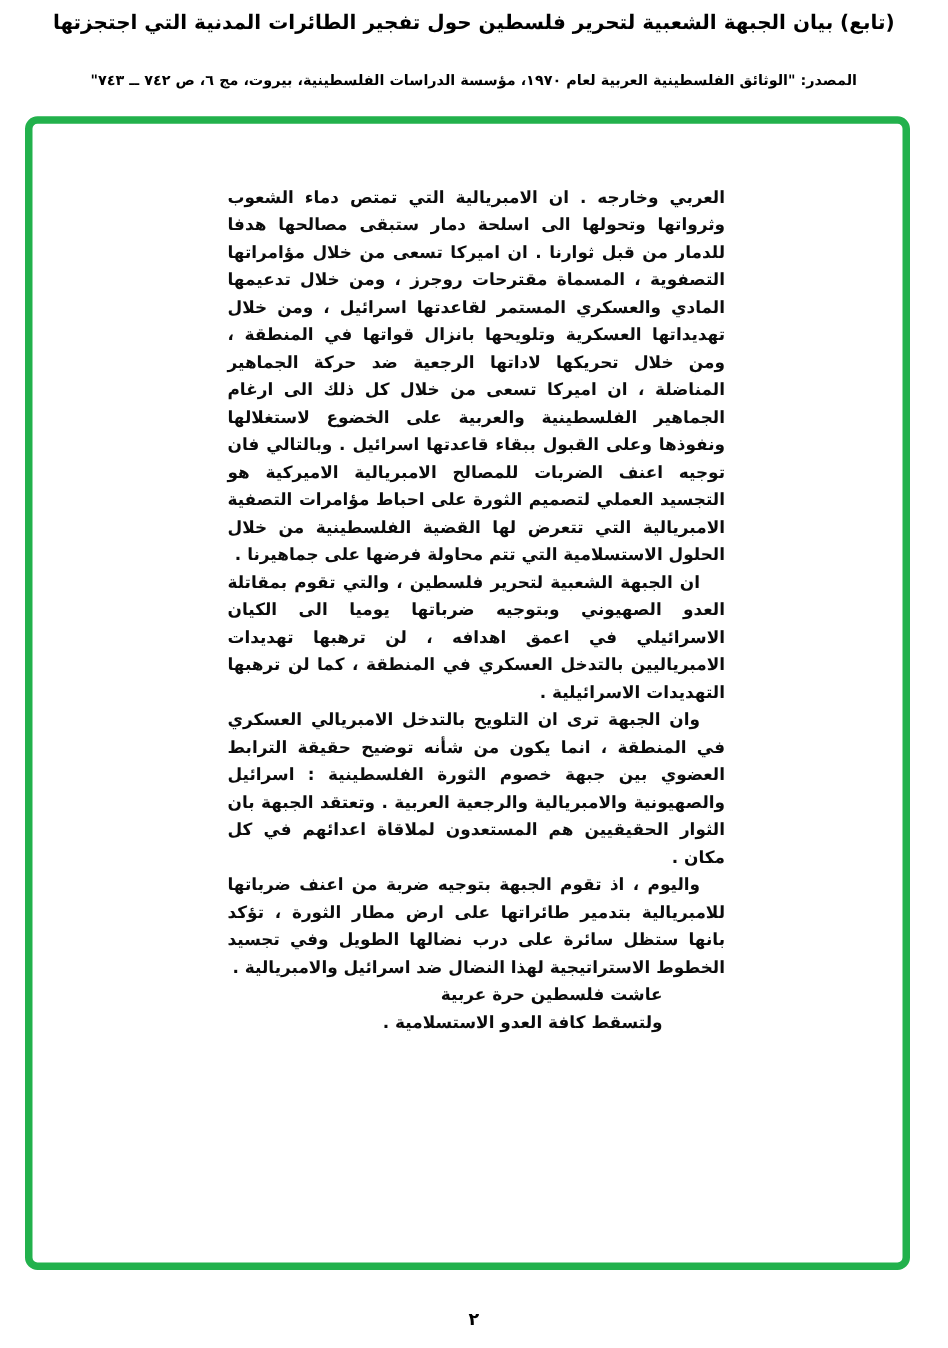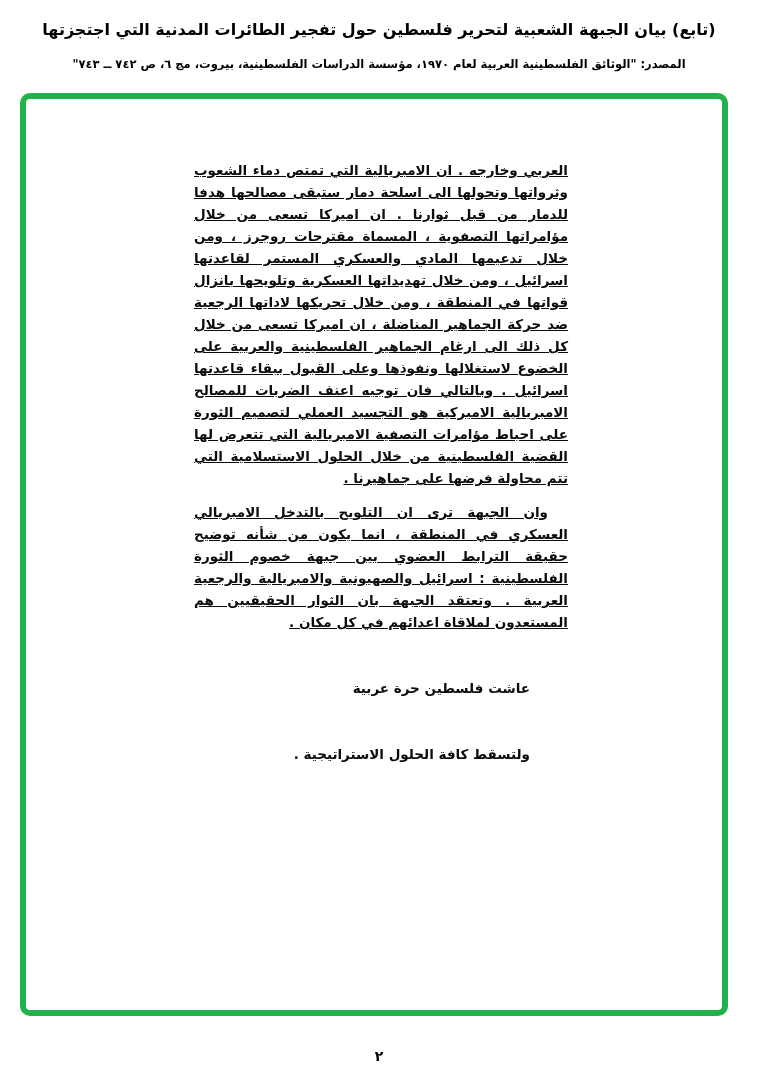--- a/index.html
+++ b/index.html
@@ -10,21 +10,21 @@
   body {
     position: relative;
     width: 758px;
     height: 1078px;
     font-family: "DejaVu Sans", sans-serif;
     color: #000000;
     overflow: hidden;
   }
   .doc-title {
     position: absolute;
-    top: 20px;
+    top: 8px;
     left: 0;
     width: 100%;
     text-align: center;
     direction: rtl;
     font-size: 16px;
     font-weight: bold;
     letter-spacing: 0.2px;
   }
   .doc-source {
     position: absolute;
@@ -52,36 +52,34 @@
     right: 178px;
     width: 398px;
     direction: rtl;
     text-align: justify;
     font-size: 13.5px;
     line-height: 22px;
     font-weight: bold;
     color: #0c0c0c;
   }
   .text-column p {
-    margin: 12px;
+    margin: 0;
     padding: 0;
-    text-decoration: underline;
   }
   .text-column p.indented {
     text-indent: 20px;
   }
   .slogans {
     margin: 0;
     padding: 0;
   }
   .slogan-line {
     text-align: right;
     padding-left: 0;
     padding-right: 50px;
-    margin-top: 44px;
   }
   .page-number {
     position: absolute;
     top: 1048px;
     left: 0;
     width: 100%;
     text-align: center;
     font-size: 14px;
     font-weight: bold;
     direction: rtl;
@@ -91,20 +89,22 @@
 <body style="background: rgb(255, 255, 255);">
 
 <div class="doc-title">(تابع) بيان الجبهة الشعبية لتحرير فلسطين حول تفجير الطائرات المدنية التي اجتجزتها</div>
 
 <div class="doc-source">المصدر: "الوثائق الفلسطينية العربية لعام ١٩٧٠، مؤسسة الدراسات الفلسطينية، بيروت، مج ٦، ص ٧٤٢ ــ ٧٤٣"</div>
 
 <div class="content-frame" style="border-color: rgb(34, 177, 76);"></div>
 
 <div class="text-column">
   <p>العربي وخارجه . ان الامبريالية التي تمتص دماء الشعوب وثرواتها وتحولها الى اسلحة دمار ستبقى مصالحها هدفا للدمار من قبل ثوارنا . ان اميركا تسعى من خلال مؤامراتها التصفوية ، المسماة مقترحات روجرز ، ومن خلال تدعيمها المادي والعسكري المستمر لقاعدتها اسرائيل ، ومن خلال تهديداتها العسكرية وتلويحها بانزال قواتها في المنطقة ، ومن خلال تحريكها لاداتها الرجعية ضد حركة الجماهير المناضلة ، ان اميركا تسعى من خلال كل ذلك الى ارغام الجماهير الفلسطينية والعربية على الخضوع لاستغلالها ونفوذها وعلى القبول ببقاء قاعدتها اسرائيل . وبالتالي فان توجيه اعنف الضربات للمصالح الامبريالية الاميركية هو التجسيد العملي لتصميم الثورة على احباط مؤامرات التصفية الامبريالية التي تتعرض لها القضية الفلسطينية من خلال الحلول الاستسلامية التي تتم محاولة فرضها على جماهيرنا .</p>
+  <p class="indented">ان الجبهة الشعبية لتحرير فلسطين ، والتي تقوم بمقاتلة العدو الصهيوني وبتوجيه ضرباتها يوميا الى الكيان الاسرائيلي في اعمق اهدافه ، لن ترهبها تهديدات الامبرياليين بالتدخل العسكري في المنطقة ، كما لن ترهبها التهديدات الاسرائيلية .</p>
   <p class="indented">وان الجبهة ترى ان التلويح بالتدخل الامبريالي العسكري في المنطقة ، انما يكون من شأنه توضيح حقيقة الترابط العضوي بين جبهة خصوم الثورة الفلسطينية : اسرائيل والصهيونية والامبريالية والرجعية العربية . وتعتقد الجبهة بان الثوار الحقيقيين هم المستعدون لملاقاة اعدائهم في كل مكان .</p>
+  <p class="indented">واليوم ، اذ تقوم الجبهة بتوجيه ضربة من اعنف ضرباتها للامبريالية بتدمير طائراتها على ارض مطار الثورة ، تؤكد بانها ستظل سائرة على درب نضالها الطويل وفي تجسيد الخطوط الاستراتيجية لهذا النضال ضد اسرائيل والامبريالية .</p>
   <div class="slogans">
     <div class="slogan-line">عاشت فلسطين حرة عربية</div>
-    <div class="slogan-line">ولتسقط كافة الحلول الاستراتيجية .</div>
+    <div class="slogan-line">ولتسقط كافة العدو الاستسلامية .</div>
   </div>
 </div>
 
 <div class="page-number">٢</div>
 
 </body></html>

